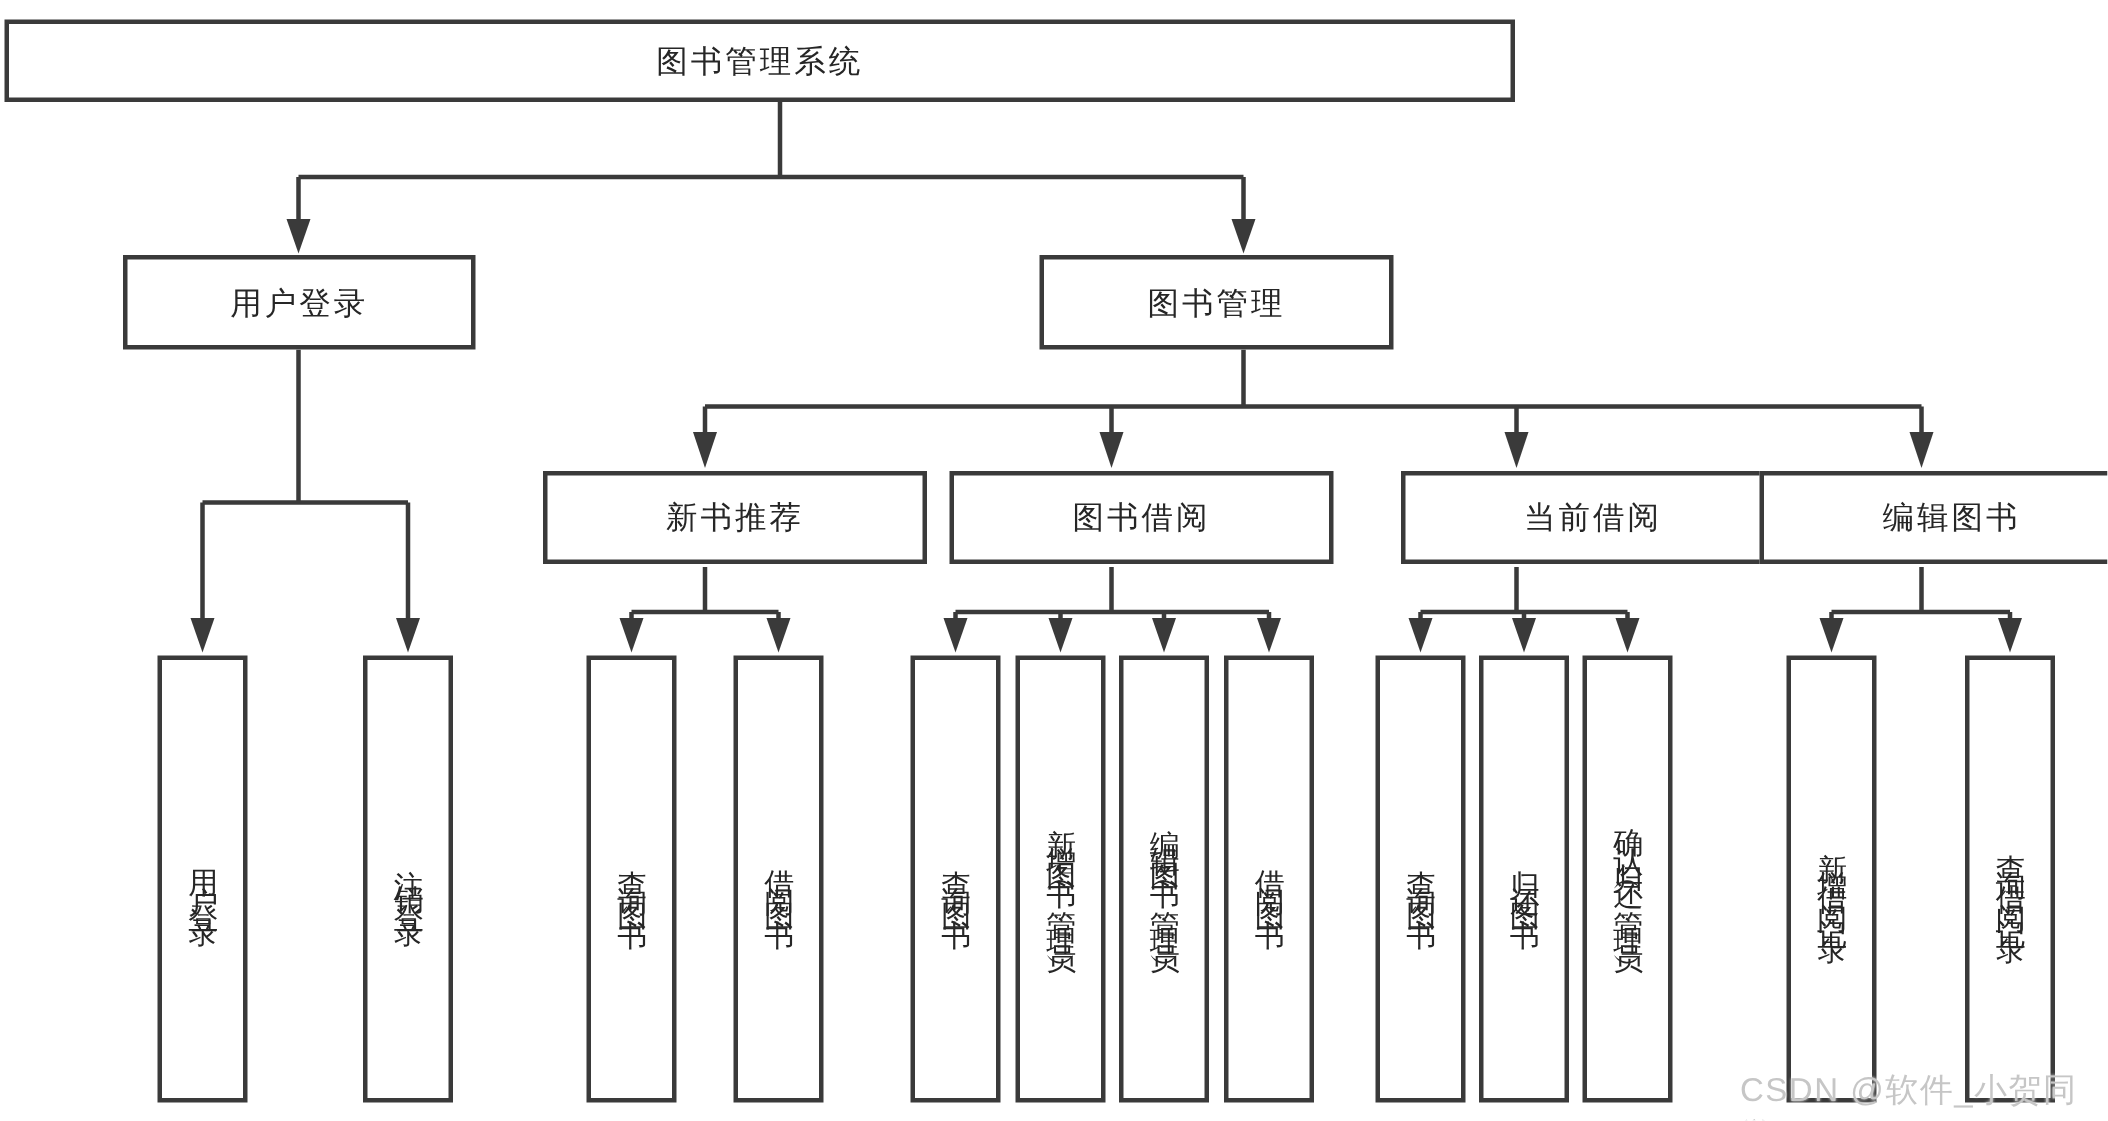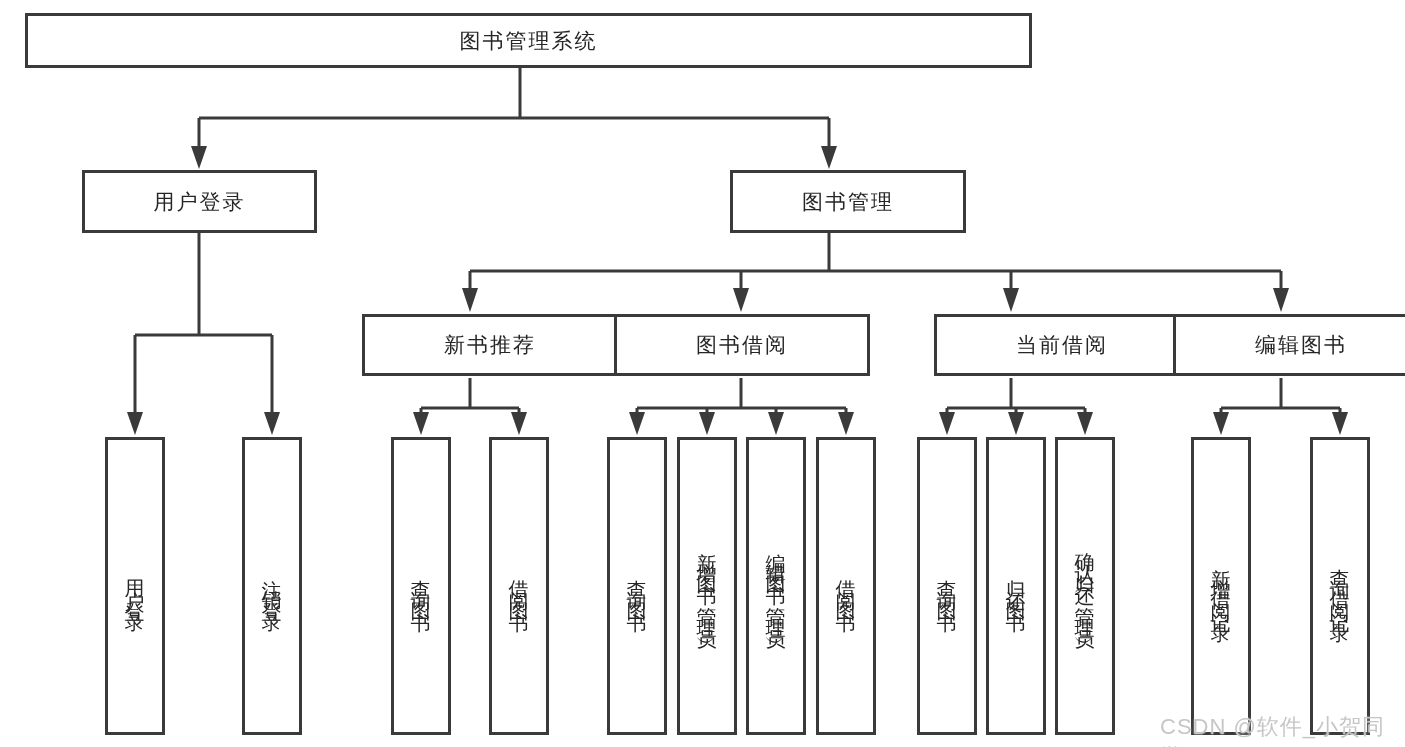--- a/index.html
+++ b/index.html
@@ -23,27 +23,27 @@
     font-size:21px;letter-spacing:2px;
     z-index:2;white-space:nowrap;
   }
   .vbox{
     writing-mode:vertical-rl;
     text-orientation:mixed;
     font-size:20px;letter-spacing:11px;line-height:1.1;
     white-space:normal;
   }
   
-  .n-root{left:25px;top:13px;width:1007px;height:55px;}
+  .n-root{left:3px;top:13px;width:1007px;height:55px;}
   
   .n-login{left:82px;top:170px;width:235px;height:63px;}
-  .n-mgmt{left:730px;top:170px;width:236px;height:63px;}
+  .n-mgmt{left:693px;top:170px;width:236px;height:63px;}
   
   .l3{top:314px;width:256px;height:62px;}
-  .n-rec{left:362px;}  .n-bor{left:614px;align-items:center;}
+  .n-rec{left:362px;}  .n-bor{left:633px;align-items:center;}
   .n-cur{left:934px;}  .n-log{left:1173px;}
   
   .leaf{top:437px;width:60px;height:298px;}
   .lf0{left:105px;}  .lf1{left:242px;}
   .lf2{left:391px;}  .lf3{left:489px;}
   .lf4{left:607px;}  .lf5{left:677px;}  .lf6{left:746px;}  .lf7{left:816px;}
   .lf8{left:917px;}  .lf9{left:986px;}  .lf10{left:1055px;}
   .lf11{left:1191px;} .lf12{left:1310px;}
   .watermark{
     position:absolute;left:1160px;top:712px;z-index:5;

